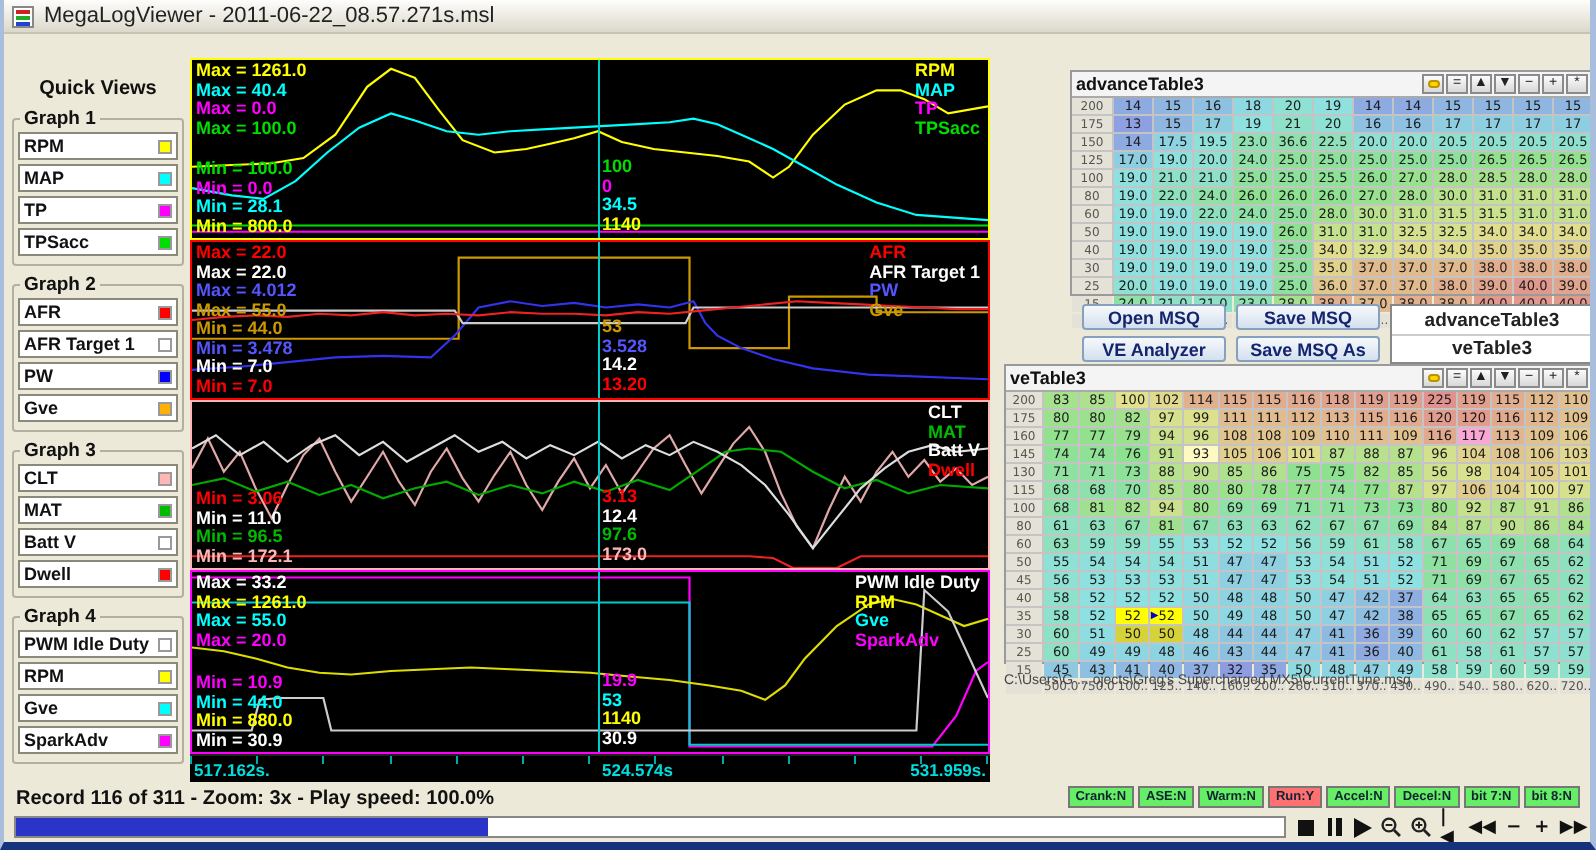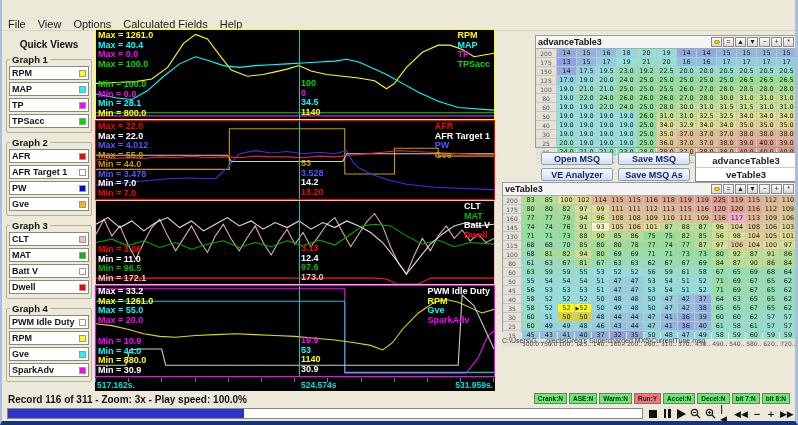--- a/index.html
+++ b/index.html
@@ -74,27 +74,28 @@
          font-size:9px;font-weight:bold;color:#111;font-family:"DejaVu Sans",sans-serif;}
   .shape-stop{width:8px;height:8px;background:#111;}
   .shape-pause{display:flex;gap:2px;}
   .shape-pause i{width:2.5px;height:9px;background:#111;}
   .shape-play{width:0;height:0;border-left:9px solid #111;border-top:5px solid transparent;border-bottom:5px solid transparent;}
 </style>
 </head>
 <body>
 
 <div class="window">
-  <div class="menubar" id="menubar">
-      <span class="menu-item">File</span>
-      <span class="menu-item">View</span>
-      <span class="menu-item">Options</span>
-      <span class="menu-item">Calculated Fields</span>
-      <span class="menu-item">Help</span>
-    </div>
+  <div class="titlebar">
+    <span class="app-icon">
+      <i style="top:1px;background:#cc2222;"></i>
+        <i style="top:4px;background:#22aa22;"></i>
+        <i style="top:7px;background:#2244cc;"></i>
+    </span>
+    <span class="title-text">MegaLogViewer - 2011-06-22_08.57.271s.msl</span>
+  </div>
 
   <div class="sidebar" id="sidebar">
     <div class="qv-title">Quick Views</div>
   <div class="group">
         <div class="group-label">Graph 1</div>
         <div class="field-btn">
           <span>RPM</span>
           <span class="swatch" style="background: rgb(255, 255, 0);"></span>
         </div>
         <div class="field-btn">
@@ -281,21 +282,21 @@
         <div class="cell" style="background: rgb(142, 193, 225);">16</div>
         <div class="cell" style="background: rgb(142, 206, 225);">17</div>
         <div class="cell" style="background: rgb(142, 206, 225);">17</div>
         <div class="cell" style="background: rgb(142, 206, 225);">17</div>
         <div class="cell" style="background: rgb(142, 206, 225);">17</div>
         <div class="cell hdr">150</div>
         <div class="cell" style="background: rgb(142, 171, 225);">14</div>
         <div class="cell" style="background: rgb(142, 211, 225);">17.5</div>
         <div class="cell" style="background: rgb(142, 225, 217);">19.5</div>
         <div class="cell" style="background: rgb(142, 225, 178);">23.0</div>
-        <div class="cell" style="background: rgb(142, 225, 173);">19.2</div>
+        <div class="cell" style="background: rgb(142, 225, 173);">36.6</div>
         <div class="cell" style="background: rgb(142, 225, 184);">22.5</div>
         <div class="cell" style="background: rgb(142, 225, 211);">20.0</div>
         <div class="cell" style="background: rgb(142, 225, 211);">20.0</div>
         <div class="cell" style="background: rgb(142, 225, 206);">20.5</div>
         <div class="cell" style="background: rgb(142, 225, 206);">20.5</div>
         <div class="cell" style="background: rgb(142, 225, 206);">20.5</div>
         <div class="cell" style="background: rgb(142, 225, 206);">20.5</div>
         <div class="cell hdr">125</div>
         <div class="cell" style="background: rgb(142, 206, 225);">17.0</div>
         <div class="cell" style="background: rgb(142, 225, 222);">19.0</div>

